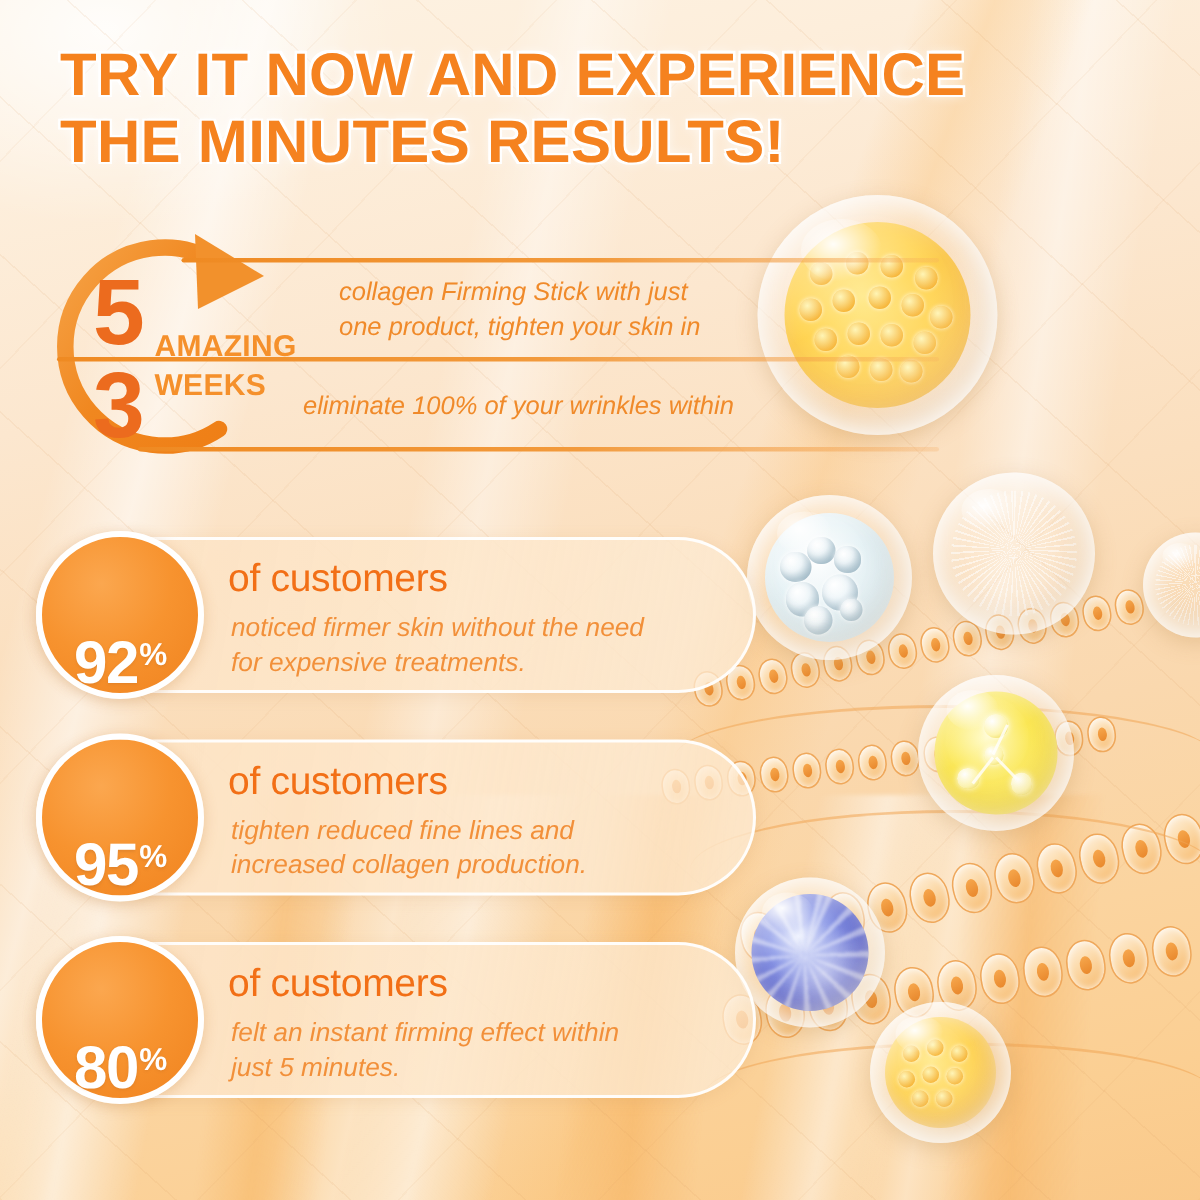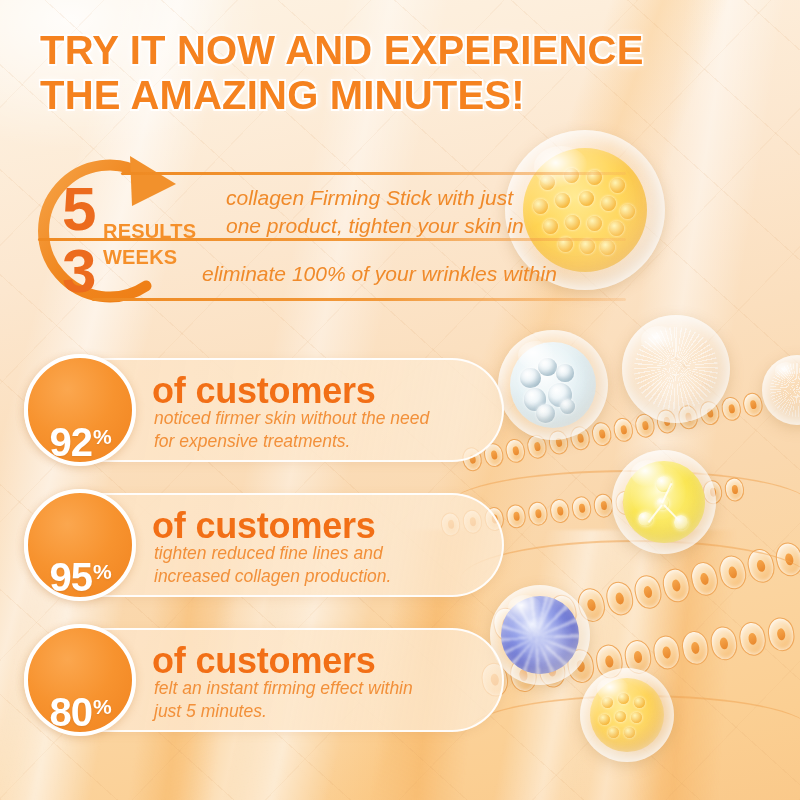--- a/index.html
+++ b/index.html
@@ -179,21 +179,21 @@
 
   .bignum {
     position:absolute; font-size:62px; font-weight:bold;
     color:#ec6b1e; line-height:1;
   }
   .unit {
     position:absolute; font-size:20px; font-weight:bold;
     color:#f5902b; letter-spacing:.2px;
   }
   .timer-text {
-    position:absolute; font-style:italic; font-size:21px;
+    position:absolute; font-style:italic; font-size:17px;
     color:#f08a2a; line-height:1.35; white-space:pre-line;
   }
 
   
   .pill {
     position:absolute; left:24px; width:480px; height:104px;
     border-radius:52px;
     background:linear-gradient(100deg, rgba(252,226,195,.92) 0%, rgba(253,231,203,.88) 55%, rgba(253,236,214,.72) 100%);
     border:2.5px solid rgba(255,255,255,.92);
     box-shadow:0 2px 10px rgba(205,150,95,.18);
@@ -209,21 +209,21 @@
   .badge .pct {
     font-size:40px; font-weight:bold; color:#fff; line-height:1;
     letter-spacing:-1px;
     display:flex; align-items:flex-start;
     text-shadow:0 1px 2px rgba(190,110,40,.35);
   }
   .badge .pct .sign { font-size:21px; margin-top:4px; margin-left:1px; }
 
   .pill .ptitle {
     position:absolute; left:126px; top:10px;
-    font-size:36px; font-weight:bold; color:#f26f16;
+    font-size:26px; font-weight:normal; color:#f26f16;
     letter-spacing:-.2px;
   }
   .pill .pbody {
     position:absolute; left:128px; top:47px; width:350px;
     font-size:17.5px; font-style:italic; color:#f2903a;
     line-height:1.3; white-space:pre-line;
   }
 </style>
 </head>
 <body>
@@ -381,42 +381,42 @@
         <div class="hex" style="left:56%; top:46%; width:11px; height:11px;"></div>
         <div class="hex" style="left:24%; top:66%; width:11px; height:11px;"></div>
         <div class="hex" style="left:46%; top:67%; width:11px; height:11px;"></div>
       </div>
       <div class="glass"></div>
       <div class="spec"></div>
     </div>
   </div>
 
   <div id="headline">TRY IT NOW AND EXPERIENCE
-THE AMAZING MINUTES!</div>
+THE MINUTES RESULTS!</div>
 
   <div id="timer">
 
     <svg id="arrowring" viewBox="0 0 168 162">
       <defs>
         <linearGradient id="ringgrad" x1="0" y1="0" x2="1" y2="1">
           <stop offset="0%" stop-color="#f6a347"></stop>
           <stop offset="50%" stop-color="#f0871f"></stop>
           <stop offset="100%" stop-color="#ef7f16"></stop>
         </linearGradient>
       </defs>
       <path d="M120 26 A 66 66 0 1 0 120 136" fill="none" stroke="url(#ringgrad)" stroke-width="11" stroke-linecap="round"></path>
       <polygon points="104,6 150,34 106,56" fill="#f2912c"></polygon>
     </svg>
 
     <div class="rule top"></div>
     <div class="rule mid"></div>
     <div class="rule bot"></div>
 
     <div class="bignum" style="left:36px; top:28px;">5</div>
-    <div class="unit" style="left:77px; top:70px;">RESULTS</div>
+    <div class="unit" style="left:77px; top:70px;">AMAZING</div>
     <div class="timer-text" style="left:200px; top:34px;">collagen Firming Stick with just
 one product, tighten your skin in</div>
 
     <div class="bignum" style="left:36px; top:90px;">3</div>
     <div class="unit" style="left:77px; top:96px;">WEEKS</div>
     <div class="timer-text" style="left:176px; top:110px;text-align:right;">eliminate 100% of your wrinkles within</div>
   </div>
 
   <div class="pill" style="top:358px;">
     <div class="badge">

